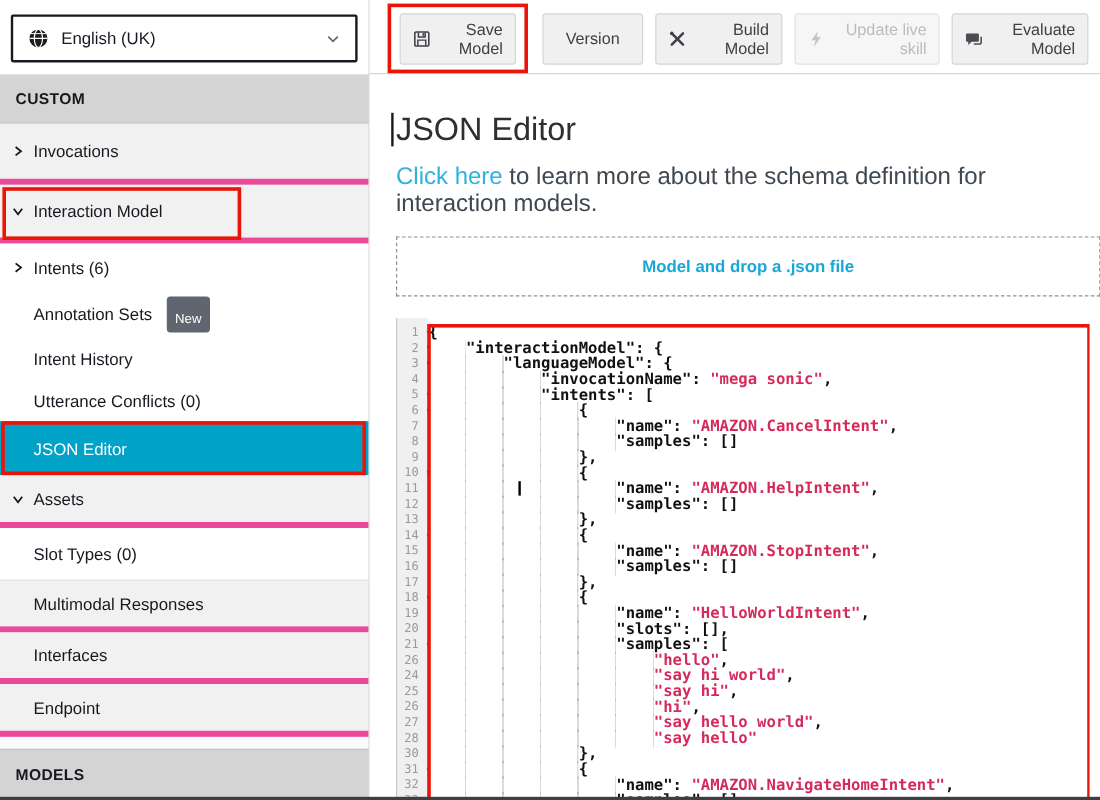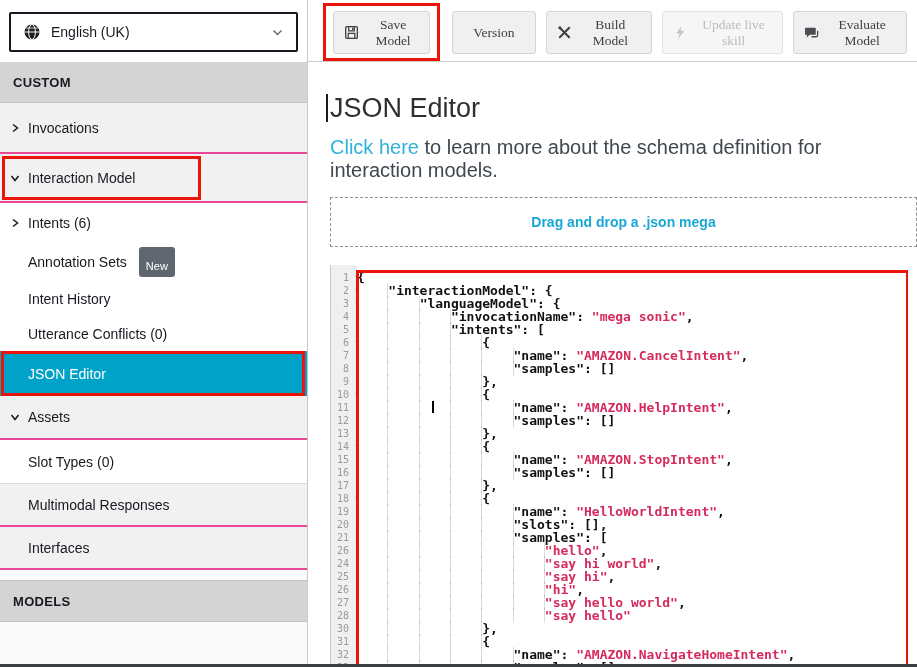--- a/index.html
+++ b/index.html
@@ -11,42 +11,42 @@
     background:#fafafa; border-right:1px solid #c9c9c9; }
   .lang-area { height:62px; background:#fff; padding:12px 9px; }
   .lang-select { height:40px; border:2px solid #16191f; border-radius:2px; background:#fff;
     display:flex; align-items:center; padding:0 12px; gap:10px; cursor:pointer; }
   .lang-select .lbl { flex:1; font-size:14px; color:#16191f; }
   .section-header { height:41px; background:#d4d4d4; border-bottom:1px solid #c2c2c2;
     display:flex; align-items:center; padding-left:13px; font-weight:bold; font-size:13px;
     letter-spacing:.3px; color:#16191f; }
   .row { display:flex; align-items:center; position:relative; padding-left:28px;
     font-size:14px; color:#16191f; cursor:pointer; }
-  .row.top { background:#f1f1f1; border-bottom:2px solid #ec4899; }
+  .row.top { background:#f1f1f1; border-bottom:5px solid #ec4899; }
   .row.sub { background:#fff; }
   .row.sub.divided { border-bottom:1px solid #dadada; }
   .row.active { background:#00a2c8; color:#fff; }
   .chev { position:absolute; left:10px; top:50%; transform:translateY(-50%); display:flex; }
   .badge { background:#5f6670; color:#fff; font-size:11px; padding:13px 7px 3px;
     border-radius:3px; margin-left:12px; line-height:1.2; }
   .models-gap { height:10px; background:#fafafa; }
   .red-frame-im { position:absolute; left:2px; top:2px; width:199px; height:44px;
     border:3px solid #ea1408; pointer-events:none; z-index:4; }
   .red-frame-json { position:absolute; left:1px; top:0; right:2px; bottom:0;
     border:3px solid #ea1408; pointer-events:none; z-index:4; }
 
   
   .toolbar { position:absolute; left:308px; top:0; width:609px; height:62px; background:#fff;
     border-bottom:1px solid #ccc; display:flex; align-items:flex-start; padding:3px 0 0 15px; }
   .save-frame { border:3px solid #ea1408; padding:5px 7px 4px; margin:0 12px 0 0;
     display:inline-block; }
   .tb-btn { height:43px; background:#f0f0f1; border:1px solid #d5d5d9; border-radius:3px;
     color:#3f4045; font-size:13.5px; font-family:inherit; display:inline-flex;
     align-items:center; justify-content:center; gap:8px; padding:0 10px; cursor:pointer; }
-  .tb-btn .blbl { text-align:center; line-height:1.12;font-family:Liberation Serif, serif; }
+  .tb-btn .blbl { text-align:right; line-height:1.12; }
   .tb-btn.m { margin:8px 10px 0 0; }
   .tb-btn.disabled { color:#b9bcc0; background:#f6f6f7; border-color:#e0e2e4; cursor:default; }
   .tb-btn svg { flex:none; }
 
   
   .content { position:absolute; left:308px; top:62px; width:609px; height:605px;
     background:#fff; padding-left:22px; }
   h1.page-title { margin-top:30px; font-size:27px; line-height:32px; font-weight:300;
     color:#2f2f2f; position:relative; display:inline-block; }
   .title-caret { position:absolute; left:-4px; top:2px; width:2px; height:28px; background:#1a1a1a; }
@@ -158,20 +158,23 @@
   </div>
 
   <div class="row top" style="height:43px">
     <span>Multimodal Responses</span>
   </div>
 
   <div class="row top" style="height:43px">
     <span>Interfaces</span>
   </div>
 
+  <div class="row top" style="height:44px">
+    <span>Endpoint</span>
+  </div>
 
   <div class="models-gap"></div>
   <div class="section-header" style="height:42px;border-top:1px solid #c2c2c2">MODELS</div>
 </aside>
 
 <div class="toolbar">
   <span class="save-frame">
     <button class="tb-btn" style="width:97px">
       <svg width="15" height="15" viewBox="0 0 16 16">
         <rect x="1.8" y="1.8" width="12.4" height="12.4" rx="1" fill="none" stroke="#3f4045" stroke-width="1.4"></rect>
@@ -215,21 +218,21 @@
 <div class="content">
   <h1 class="page-title">
     <span class="title-caret"></span>
     <span>JSON Editor</span>
   </h1>
   <div class="subtitle">
     <a>Click here</a><span> to learn more about the schema definition for interaction models.</span>
   </div>
 
   <div class="dropzone">
-    <span class="dz-lbl">Drag and drop a .json mega</span>
+    <span class="dz-lbl">Model and drop a .json file</span>
   </div>
 
   <div class="editor" id="code-editor">
     <div class="red-frame-code"></div>
   <div class="ed-line">
         <div class="gutter">1<span class="fold">▾</span></div>
         <div class="code"><span class="ind"></span><span class="tok-c">{</span></div>
       </div>
       <div class="ed-line">
         <div class="gutter">2<span class="fold">▾</span></div>

